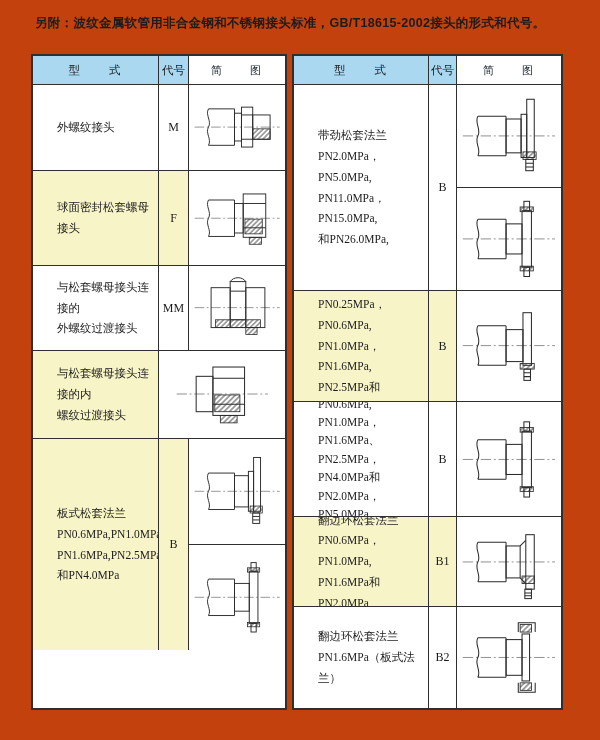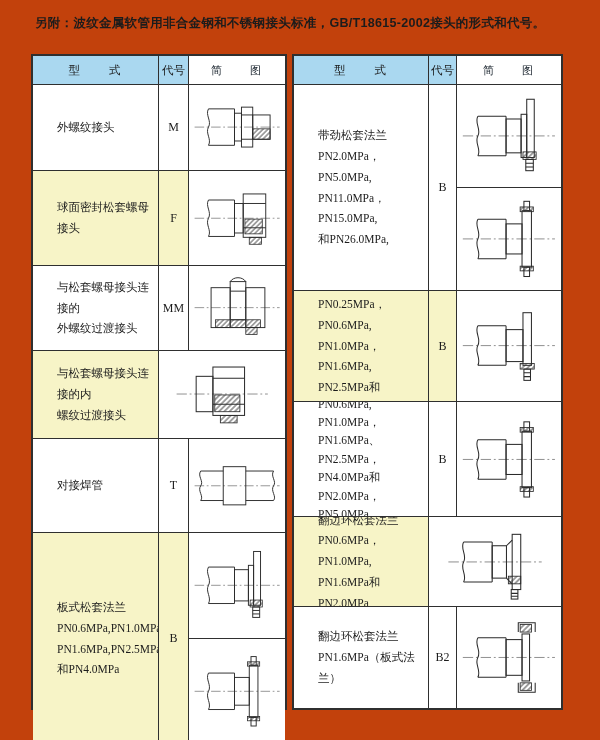--- a/index.html
+++ b/index.html
@@ -200,31 +200,20 @@
 螺纹过渡接头</div>
       <div class="c cd">
         <div class="sub">
             <svg viewBox="0 0 104 86">
               <use href="#sym-mf"></use>
             </svg>
           </div>
       </div>
     </div>
 
-    <div class="row" style="height:94px">
-      <div class="c ct">对接焊管</div>
-      <div class="c cc">T</div>
-      <div class="c cd">
-        <div class="sub">
-            <svg viewBox="0 0 104 86">
-              <use href="#sym-t"></use>
-            </svg>
-          </div>
-      </div>
-    </div>
 
     <div class="row" style="height:212px">
       <div class="c ct hl">板式松套法兰
 PN0.6MPa,PN1.0MPa,
 PN1.6MPa,PN2.5MPa,
 和PN4.0MPa</div>
       <div class="c cc hl">B</div>
       <div class="c cd">
         <div class="sub">
             <svg viewBox="0 0 104 86">
@@ -296,20 +285,21 @@
               <use href="#sym-fb"></use>
             </svg>
           </div>
       </div>
     </div>
 
     <div class="row" style="height:90px">
       <div class="c ct hl">翻边环松套法兰
 PN0.6MPa，PN1.0MPa,
 PN1.6MPa和PN2.0MPa,</div>
+      <div class="c cc hl">B1</div>
       <div class="c cd">
         <div class="sub">
             <svg viewBox="0 0 104 86">
               <use href="#sym-b1"></use>
             </svg>
           </div>
       </div>
     </div>
 
     <div class="row" style="height:102px">

